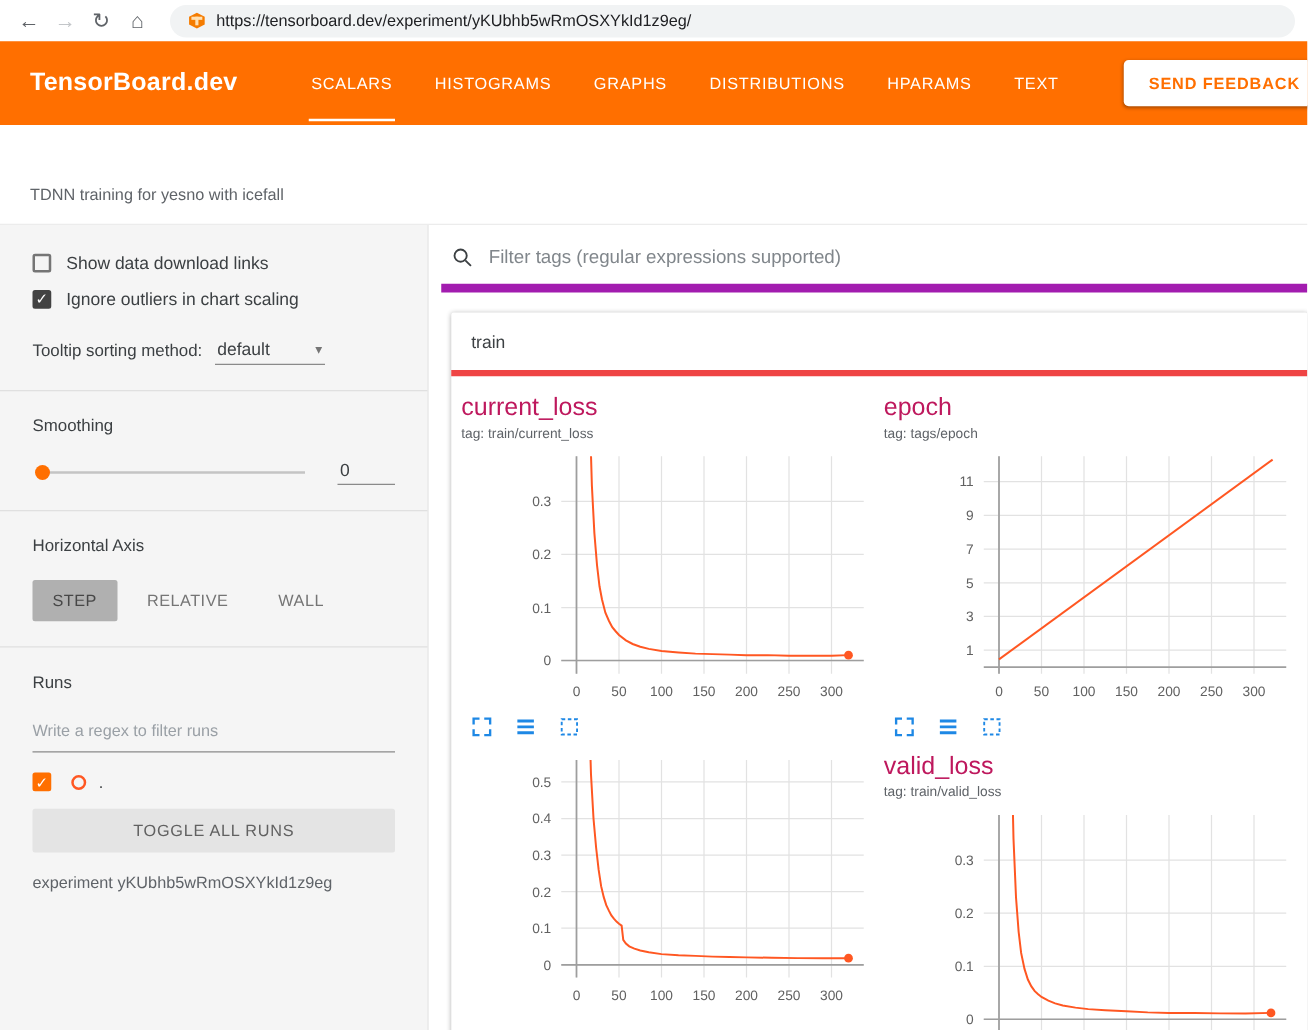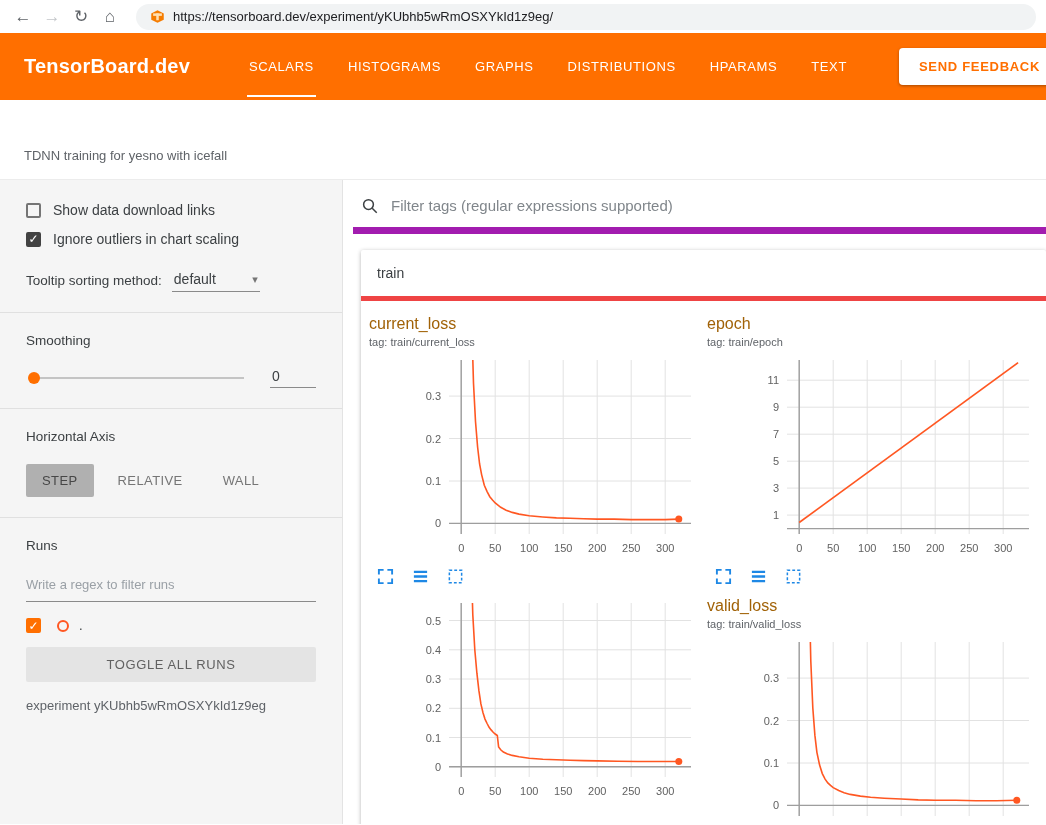--- a/index.html
+++ b/index.html
@@ -69,21 +69,21 @@
               letter-spacing:.6px;color:#616161;font-family:inherit;cursor:pointer;}
   .exp-name{font-size:13px;color:#5f6368;margin-top:16px;}
 
   
   .filter-row{display:flex;align-items:center;gap:10px;padding:6px 0 12px 8px;border-bottom:7px solid #a21caf;}
   .filter-input{flex:1;border:none;outline:none;font-size:15px;color:#3c4043;background:transparent;font-family:inherit;}
   .filter-input::placeholder{color:#80868b;}
   .card{margin:16px 0 0 8px;background:#fff;box-shadow:0 1px 4px rgba(0,0,0,.3);border-radius:2px;min-height:600px;}
   .card-header{padding:15px 16px;font-size:14px;color:#3c4043;border-bottom:5px solid #ef4444;cursor:pointer;}
   .charts-grid{display:grid;grid-template-columns:330px 330px;column-gap:8px;row-gap:6px;padding:14px 4px 0 8px;}
-  .chart-title{font-size:16px;color:#a16207;}
+  .chart-title{font-size:20px;color:#be185d;}
   .chart-tag{font-size:11px;color:#5f6368;margin:3px 0 6px;}
   .chart-svg{display:block;}
   .chart-toolbar{display:flex;gap:18px;padding:8px 0 6px 8px;}
   .tool-btn{display:flex;cursor:pointer;}
 </style>
 </head>
 <body>
 
 <div class="browser-bar">
   <span class="nav-ico">←</span>
@@ -242,21 +242,21 @@
     </span>
     <span class="tool-btn">
       <svg width="17" height="17" viewBox="0 0 18 18">
                   <rect x="2.5" y="2.5" width="13" height="13" fill="none" stroke="#1e88e5" stroke-width="1.6" stroke-dasharray="3 2.2"></rect>
                 </svg>
     </span>
   </div>
           </div>
           <div class="chart-cell">
             <div class="chart-title">epoch</div>
-            <div class="chart-tag">tag: train/epoch</div>
+            <div class="chart-tag">tag: tags/epoch</div>
             <svg class="chart-svg" width="330" height="206" viewBox="0 0 330 206">
               <defs>
                 <clipPath id="clip1">
                   <rect x="80" y="6" width="242" height="174"></rect>
                 </clipPath>
               </defs>
               <line x1="92.2" y1="6" x2="92.2" y2="180" stroke="#e2e2e2" stroke-width="1"></line>
               <line x1="126.2" y1="6" x2="126.2" y2="180" stroke="#e2e2e2" stroke-width="1"></line>
               <line x1="160.2" y1="6" x2="160.2" y2="180" stroke="#e2e2e2" stroke-width="1"></line>
               <line x1="194.2" y1="6" x2="194.2" y2="180" stroke="#e2e2e2" stroke-width="1"></line>

